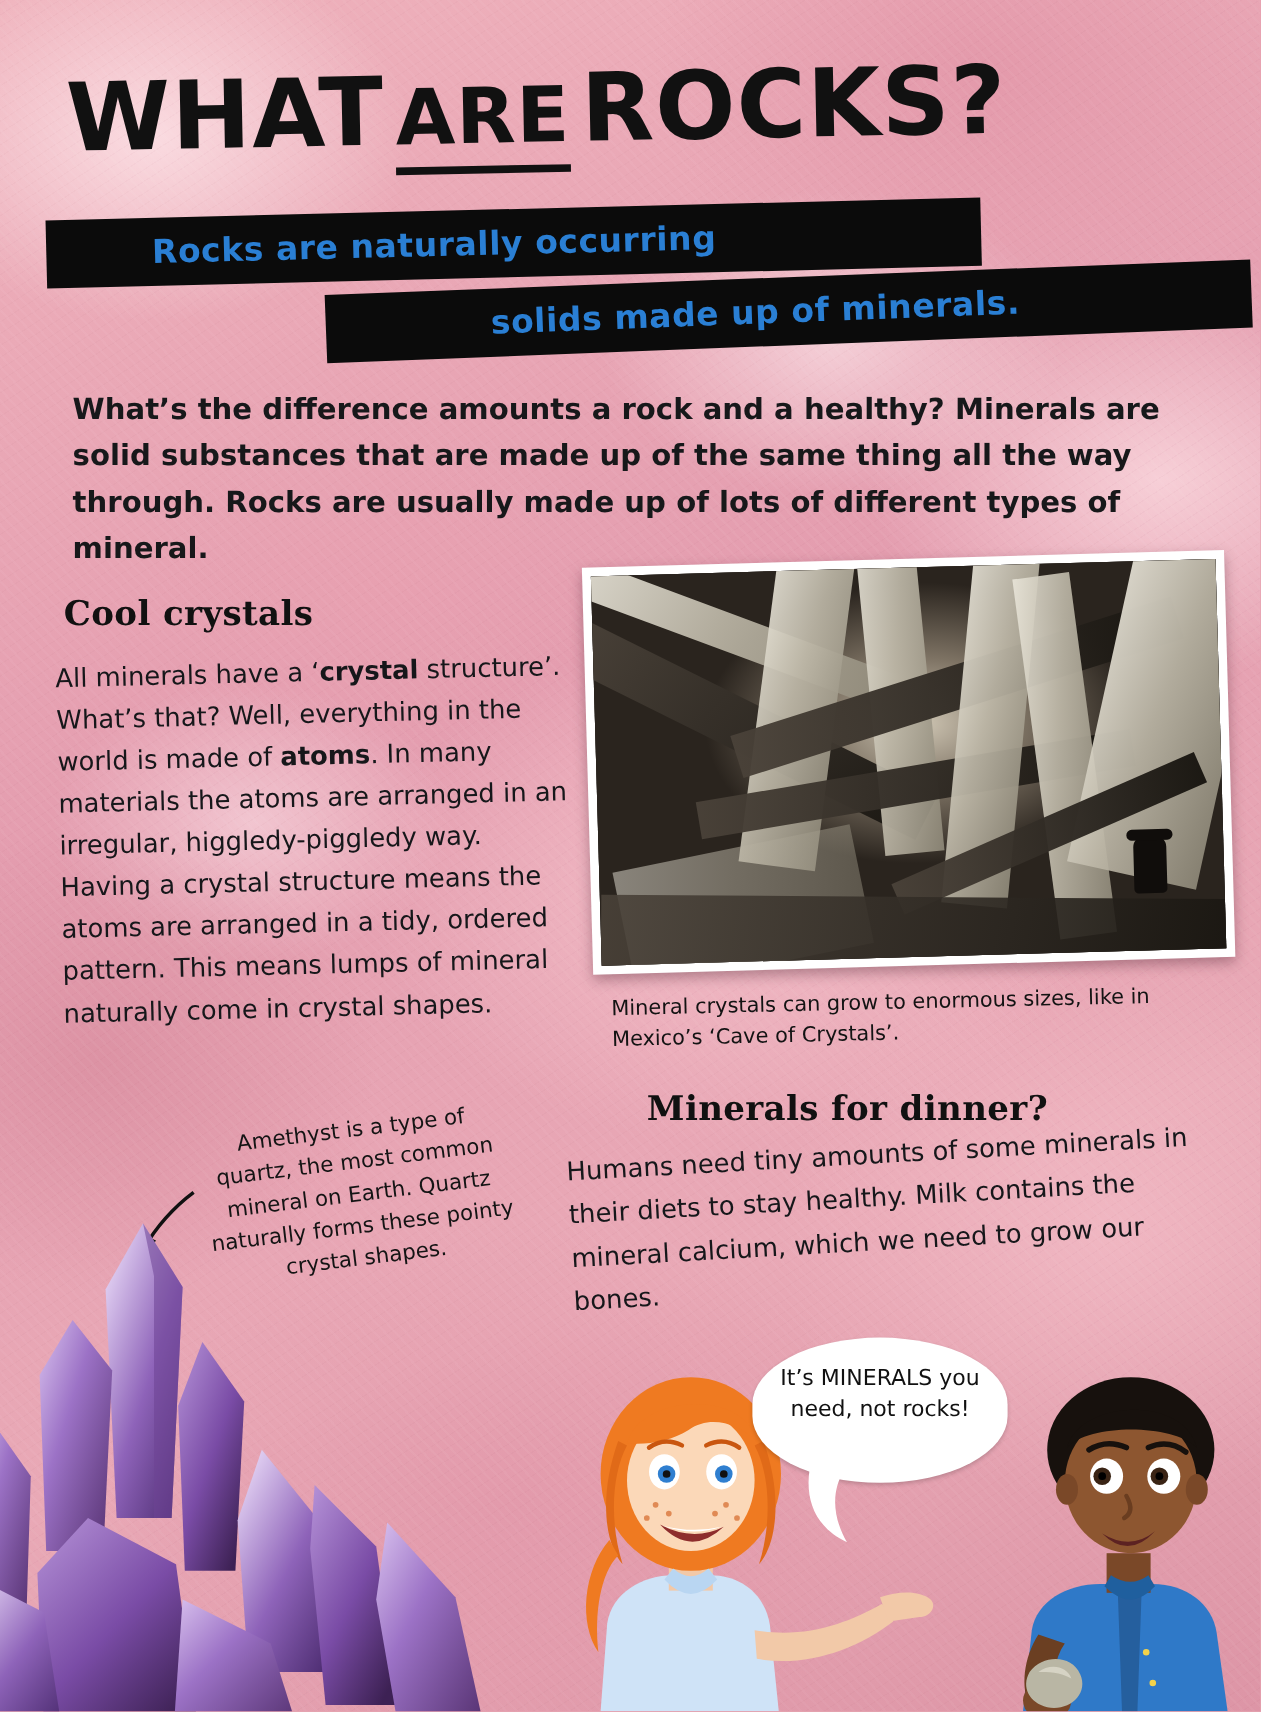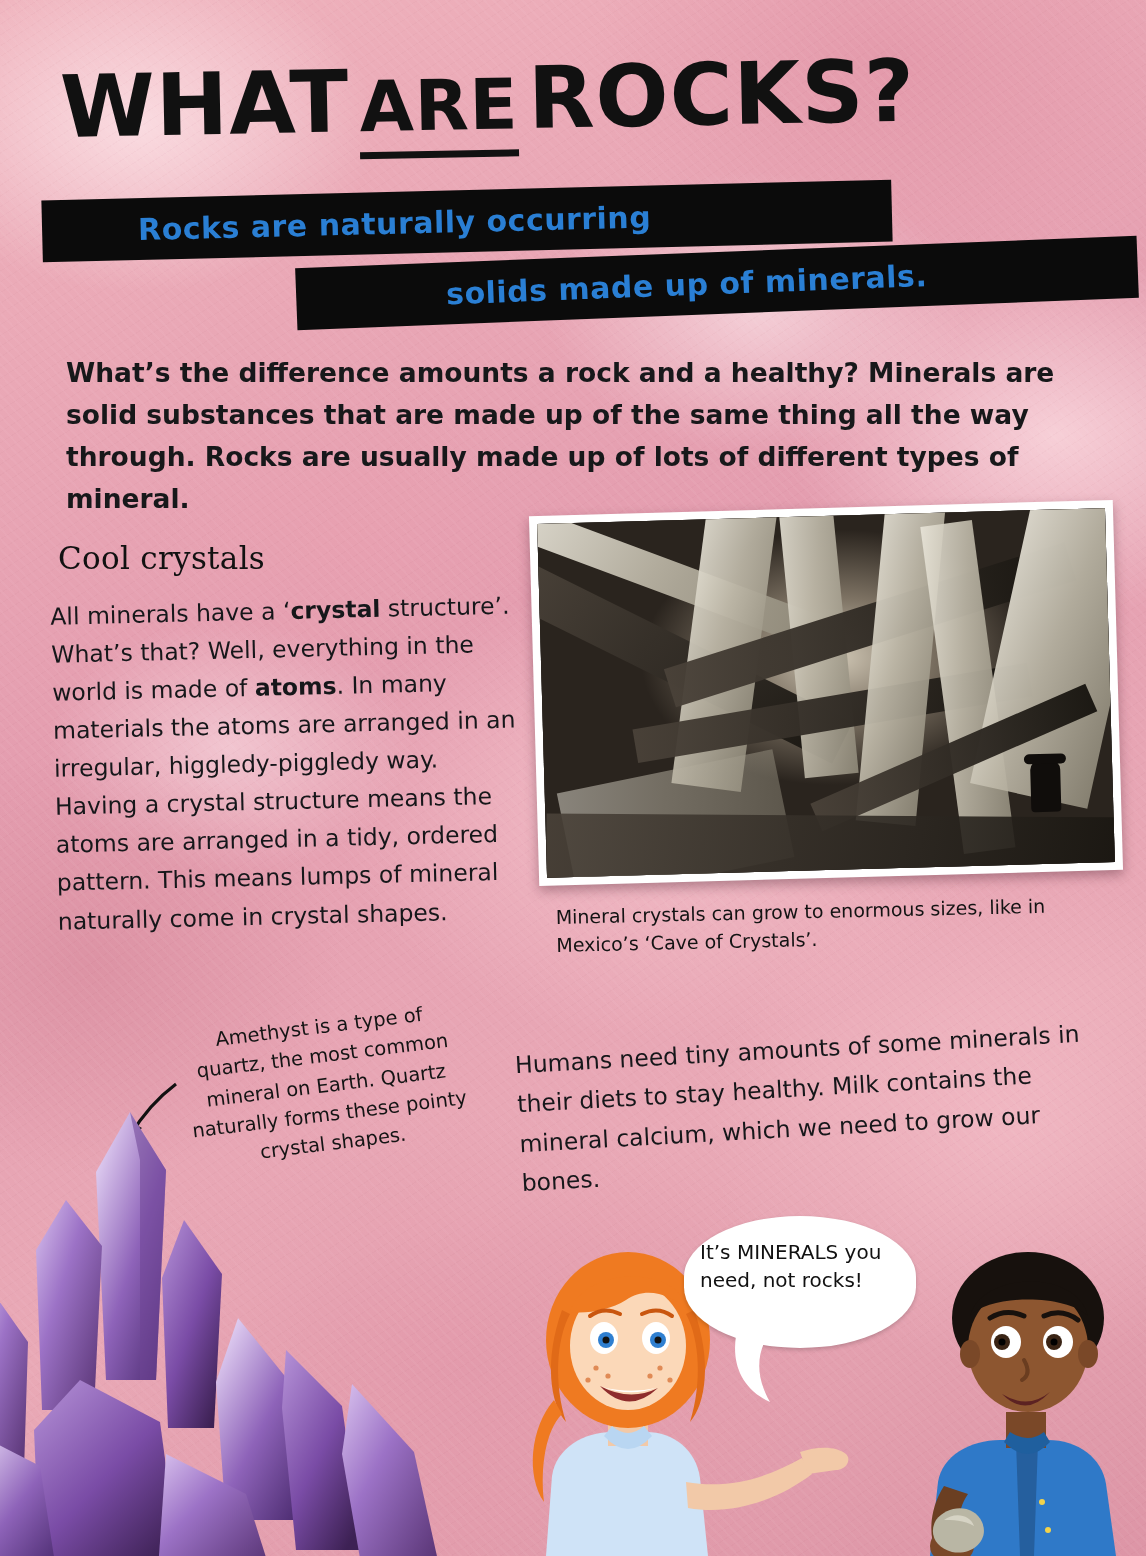--- a/index.html
+++ b/index.html
@@ -111,21 +111,21 @@
     font-weight: 600;
     line-height: 1.58;
     color: #17181a;
   }
   #intro b { font-weight: 800; }
 
   
   .section-head {
     position: absolute;
     font-family: "DejaVu Serif", serif;
-    font-weight: normal;
+    font-weight: bold;
     font-size: 31px;
     color: #111;
     letter-spacing: 0.3px;
   }
   #head-cool { left: 58px; top: 540px; }
   #head-dinner { left: 588px; top: 990px; font-size: 31px; }
 
   
   #col-left {
     position: absolute;
@@ -238,21 +238,21 @@
     height: 132px;
     background: #fff;
     border-radius: 50% / 46%;
     box-shadow: 0 2px 4px rgba(0,0,0,0.18);
   }
   #bubble-text {
     position: absolute;
     left: 700px;
     top: 1238px;
     width: 200px;
-    text-align: left;
+    text-align: center;
     font-family: "DejaVu Sans", sans-serif;
     font-size: 20px;
     line-height: 1.42;
     color: #111;
   }
   #bubble-tail {
     position: absolute;
     left: 726px;
     top: 1334px;
     width: 56px;
@@ -300,20 +300,21 @@
       <div class="shard dark" style="left:260px; top:230px; width:300px; height:30px; transform:rotate(-22deg);"></div>
       <div class="shard" style="left:20px; top:250px; width:220px; height:110px; transform:rotate(-10deg); opacity:0.5;"></div>
       <div class="shard dark" style="left:0px; top:300px; width:600px; height:70px; transform:rotate(2deg); opacity:0.9;"></div>
 
       <div style="position:absolute; left:486px; top:250px; width:30px; height:52px; background:#100d0b; border-radius:10px 10px 4px 4px;"></div>
       <div style="position:absolute; left:480px; top:244px; width:42px; height:10px; background:#100d0b; border-radius:6px;"></div>
     </div>
   </div>
   <div id="photo-caption">Mineral crystals can grow to enormous sizes, like in Mexico’s ‘Cave of Crystals’.</div>
 
+  <div class="section-head" id="head-dinner">Minerals for dinner?</div>
   <div id="dinner-body">Humans need tiny amounts of some minerals in their diets to stay healthy. Milk contains the mineral calcium, which we need to grow our bones.</div>
 
   <div id="amethyst-caption">Amethyst is a type of quartz, the most common mineral on Earth. Quartz naturally forms these pointy crystal shapes.</div>
   <svg id="arrow" viewBox="0 0 80 70">
     <path d="M68 6 C52 18, 36 34, 22 58" stroke="#111" stroke-width="3.2" fill="none"></path>
     <path d="M22 60 L19 42 L34 50 Z" fill="#111"></path>
   </svg>
 
   <svg id="amethyst" viewBox="0 0 560 520">
     <defs>

